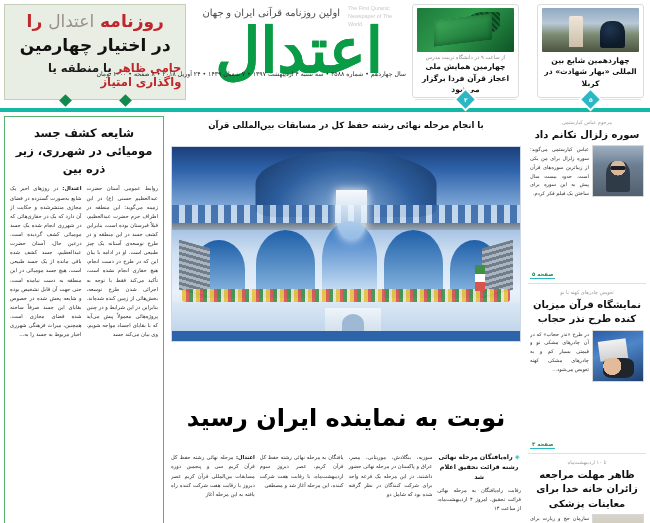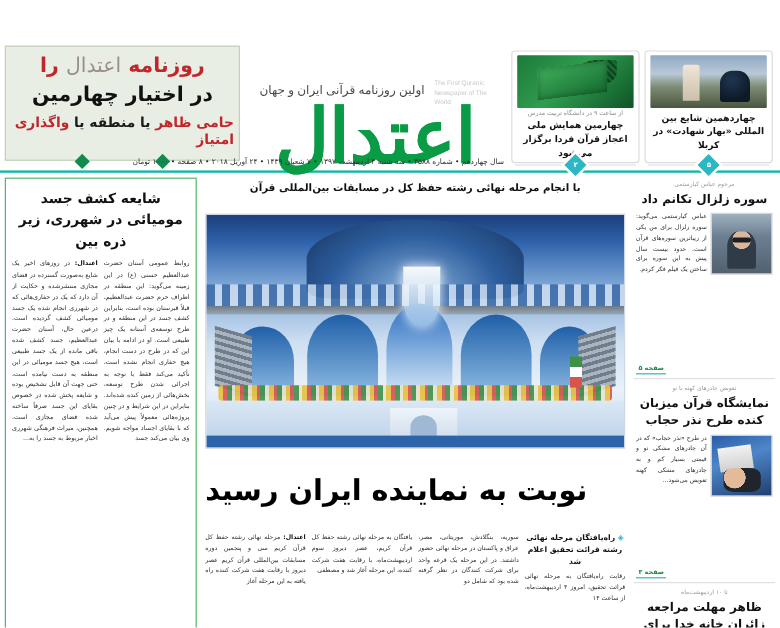--- a/index.html
+++ b/index.html
@@ -13,25 +13,25 @@
     font-family: "DejaVu Sans", "Liberation Sans", sans-serif;
     color: #1a1a1a;
     overflow: hidden;
     position: relative;
   }
   .page { width: 650px; height: 523px; position: relative; background:#fff; }
 
   
   .masthead {
     position: relative;
-    height: 144px;
+    height: 112px;
     display: flex;
     flex-direction: row-reverse;
-    align-items: flex-end;
-    border-bottom: 2px solid #14b8a6;
+    align-items: flex-start;
+    border-bottom: 4px solid #14b8a6;
   }
 
   
   .promo {
     width: 196px;
     margin: 4px 6px 8px 4px;
     background: #e8eee4;
     border: 1px solid #c3cfbb;
     position: relative;
     display: flex;
@@ -83,21 +83,21 @@
     letter-spacing: -2px;
     text-shadow: 0 0 0 #0a9b46;
   }
   .dateline {
     position: absolute; bottom: 3px; right: 0; left: 0;
     text-align: center; font-size: 6.2px; color: #2a2a2a;
     white-space: nowrap;
   }
 
   
-  .teasers { display: flex; flex-direction: row-reverse; gap: 4px; padding: 4px 6px 6px 6px; }
+  .teasers { display: flex; flex-direction: row-reverse; gap: 18px; padding: 4px 6px 6px 6px; }
   .teaser {
     width: 107px;
     border: 1px solid #dcdcdc;
     border-radius: 3px;
     background: #fff;
     padding: 3px 4px 2px;
     display: flex; flex-direction: column;
     position: relative;
   }
   .teaser-img { width: 100%; height: 44px; overflow: hidden; border-radius: 1px; }
@@ -233,22 +233,22 @@
     background: linear-gradient(to bottom,#dbe8f5,#b9cfe6); }
   .mp-podium { position: absolute; left: 44%; bottom: 0; width: 16%; height: 17%;
     background: linear-gradient(to bottom,#eef4fa,#c8d8e8); }
   .mp-podium::after { content:""; position:absolute; left:30%; top:18%; width:40%; height:62%;
     background: #9fb9d4; border-radius: 50% 50% 0 0; }
   .mp-flag { position: absolute; right: 10%; bottom: 26%; width: 3%; height: 13%;
     background: linear-gradient(to bottom,#3f8f46 33%,#ffffff 33% 66%,#d9534f 66%); }
   .mp-base { position: absolute; left: 0; right: 0; bottom: 0; height: 5%; background: #2d63a8; }
 
   .sub-headline {
-    font-size: 24px; font-weight: bold; text-align: left; color: #000;
-    padding: 7px 0 5px; letter-spacing: -0.5px;
+    font-size: 24px; font-weight: bold; text-align: center; color: #000;
+    padding: 7px 0 5px; letter-spacing: -0.5px; margin-top: 41px;
   }
   .c-cols { display: flex; flex-direction: row-reverse; gap: 5px; flex: 1; overflow: hidden; padding-top: 2px; }
   .c-col { flex: 1; font-size: 5.2px; line-height: 1.78; text-align: justify; color: #2b2b2b; }
   .c-col .lead { font-weight: bold; color: #111; }
   .c-col.boxed .mini-title {
     font-size: 6.4px; font-weight: bold; text-align: center; color: #111;
     line-height: 1.55; margin-bottom: 3px;
   }
   .c-col.boxed .mini-title .green-mark { color: #2bb7c4; }
 

